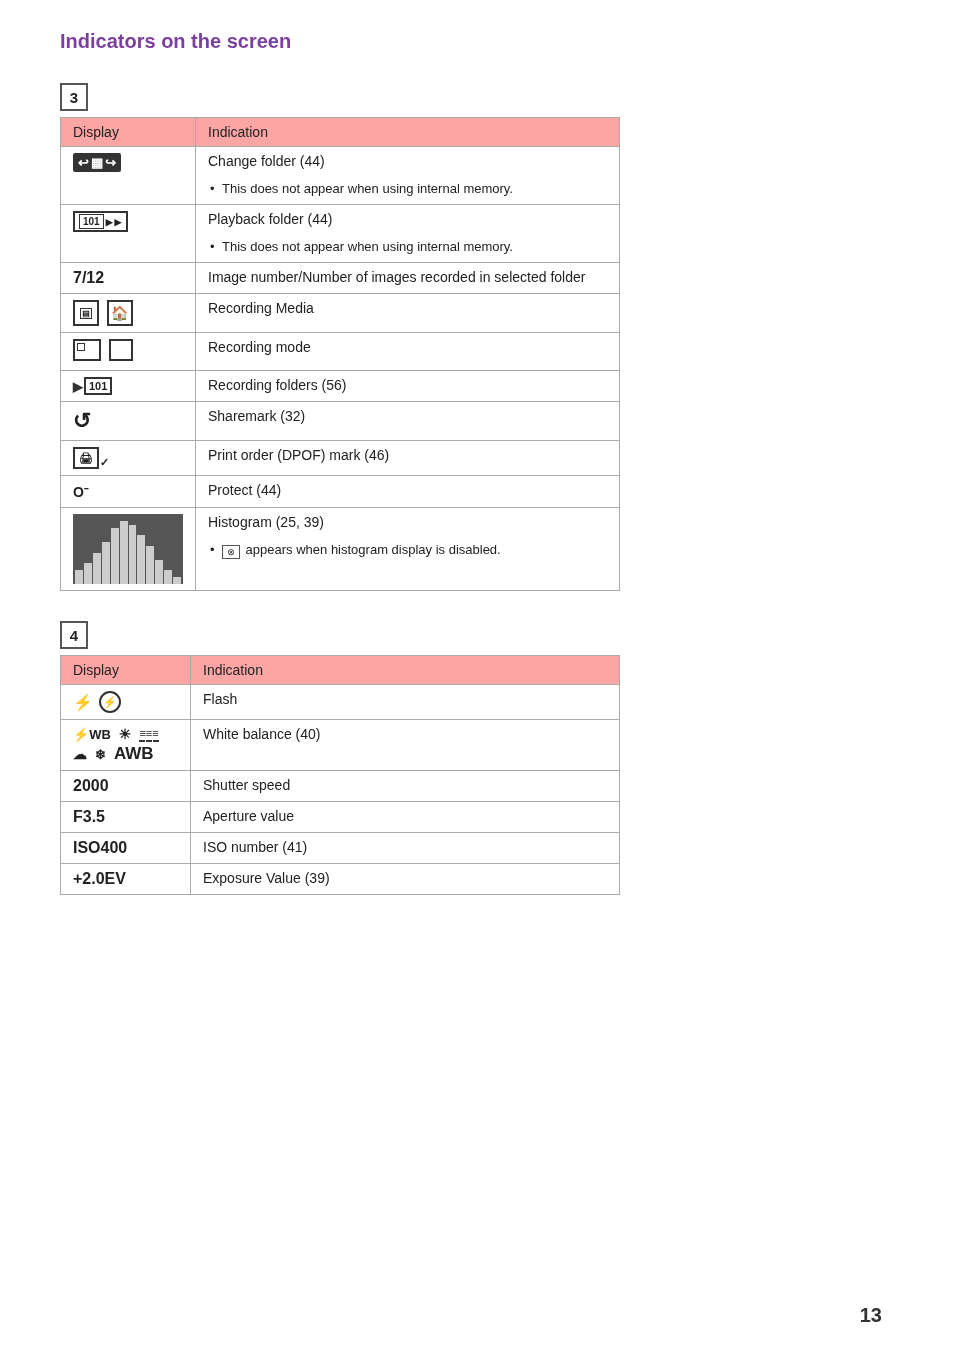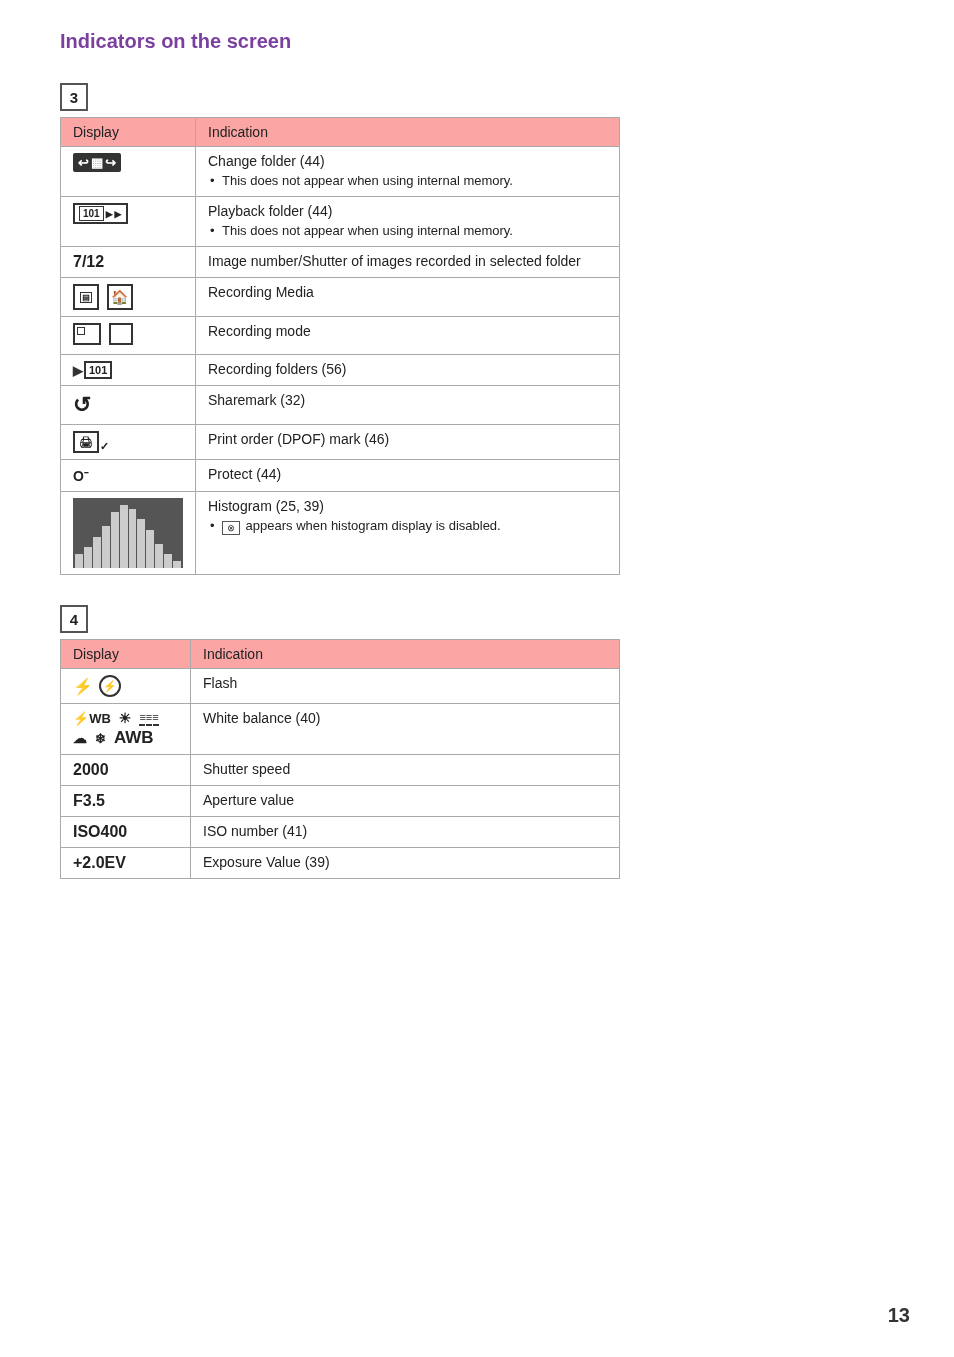--- a/index.html
+++ b/index.html
@@ -130,21 +130,21 @@
 
     .hist-bar {
       background: #fff;
       flex: 1;
       opacity: 0.7;
     }
 
     .bullet-list {
       list-style: none;
       padding: 0;
-      margin-top: 4px;
+      margin-top: 12px;
     }
 
     .bullet-list li {
       padding-left: 14px;
       position: relative;
       margin-bottom: 2px;
       font-size: 13px;
     }
 
     .bullet-list li::before {
@@ -171,21 +171,21 @@
 
     .wb-row {
       display: flex;
       align-items: center;
       gap: 8px;
     }
 
     .page-number {
       position: absolute;
       bottom: 30px;
-      right: 44px;
+      right: 72px;
       font-size: 20px;
       font-weight: bold;
       color: #333;
     }
   </style>
 </head>
 <body>
 
 <div class="page-container">
 
@@ -232,21 +232,21 @@
             <li>This does not appear when using internal memory.</li>
           </ul>
         </td>
       </tr>
 
       <tr>
         <td>
           <span class="bold-num">7/12</span>
         </td>
         <td>
-          <span>Image number/Shutter of images recorded in selected folder</span>
+          <span>Image number/Number of images recorded in selected folder</span>
         </td>
       </tr>
 
       <tr>
         <td>
           <div class="media-icons">
             <div style="display:inline-flex; flex-direction:column; border:2px solid #333; width:26px; height:26px; align-items:center; justify-content:center; font-size:9px;">
               <span style="font-size:8px; border:1px solid #333; padding:0 1px;">▤</span>
             </div>
             <div style="display:inline-flex; border:2px solid #333; width:26px; height:26px; align-items:center; justify-content:center; font-size:11px; position:relative;">

